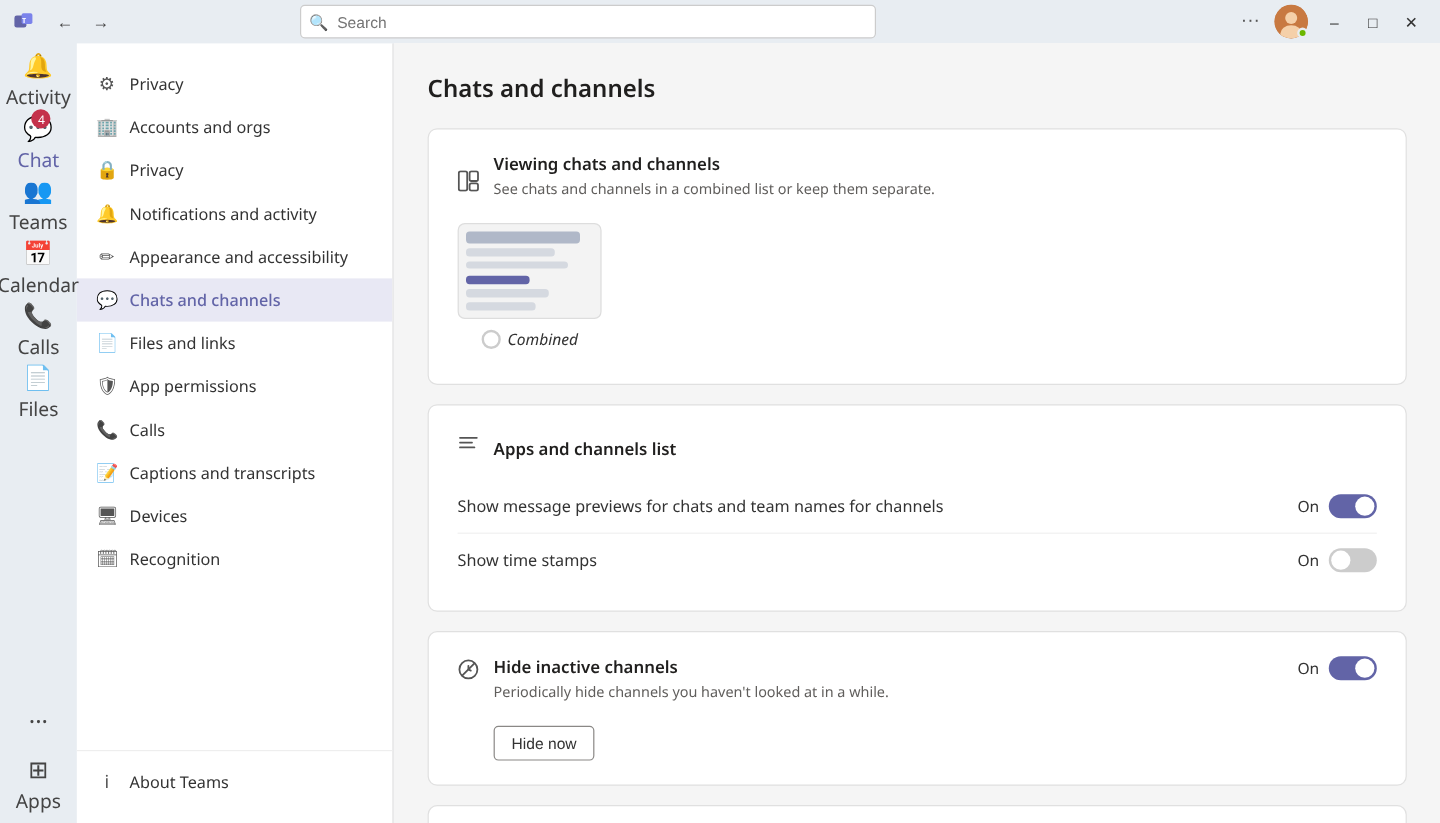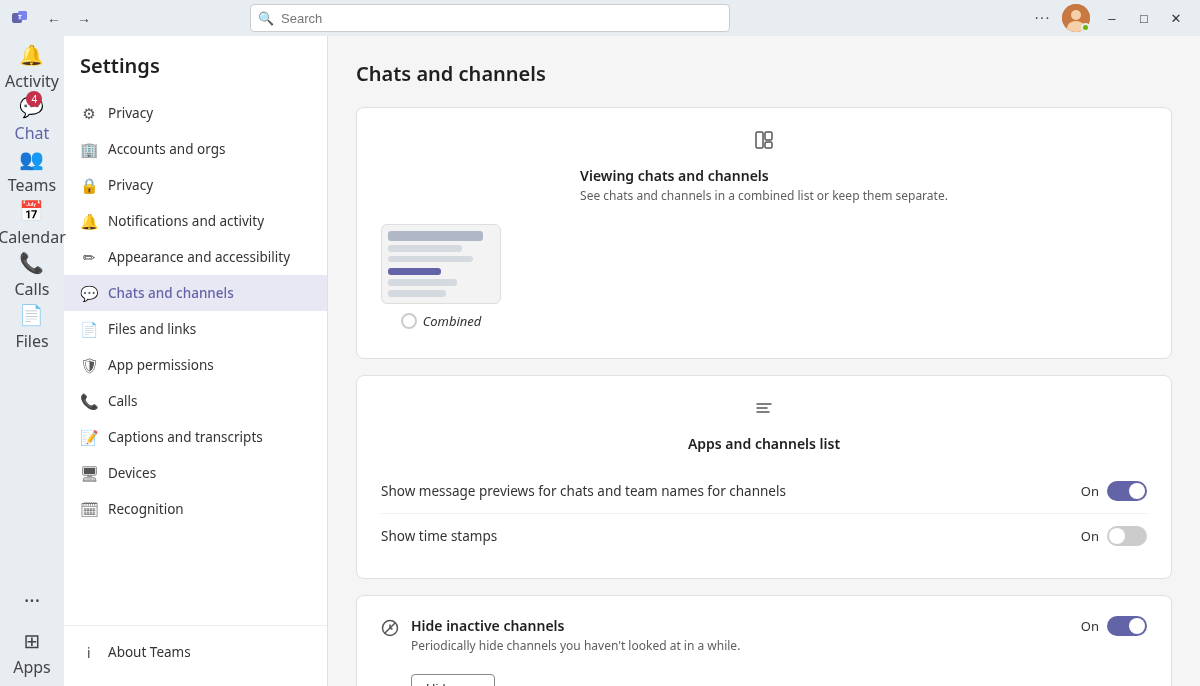--- a/index.html
+++ b/index.html
@@ -50,21 +50,21 @@
     .nav-item.active { background: #e8e8f4; color: #6264a7; font-weight: 500; }
     .nav-item .nav-icon { font-size: 15px; color: #555; width: 18px; text-align: center; flex-shrink: 0; }
     .nav-item.active .nav-icon { color: #6264a7; }
     .nav-bottom { margin-top: auto; border-top: 1px solid #eee; padding-top: 8px; }
 
     
     .main-content { flex: 1; background: #f5f5f5; overflow-y: auto; padding: 24px 28px; }
     .page-title { font-size: 20px; font-weight: 600; color: #201f1e; margin-bottom: 20px; }
 
     .settings-section { background: white; border-radius: 8px; border: 1px solid #e0e0e0; padding: 20px 24px; margin-bottom: 16px; }
-    .section-header { display: flex; align-items: center; gap: 12px; margin-bottom: 16px; flex-direction: column; }
+    .section-header { display: flex; align-items: flex-end; gap: 12px; margin-bottom: 16px; }
     .section-icon { font-size: 18px; color: #555; margin-top: 2px; flex-shrink: 0; }
     .section-title { font-size: 14px; font-weight: 600; color: #201f1e; }
     .section-subtitle { font-size: 12px; color: #605e5c; margin-top: 2px; }
     .view-option { display: flex; flex-direction: column; align-items: center; gap: 8px; cursor: pointer; }
     .view-preview { width: 120px; height: 80px; border-radius: 6px; border: 1px solid #ddd; background: #f3f3f3; overflow: hidden; position: relative; }
     .view-option-label { display: flex; align-items: center; gap: 6px; font-size: 13px; color: #333; }
     .radio-btn { width: 16px; height: 16px; border-radius: 50%; border: 2px solid #ccc; display: inline-block; }
     .radio-btn.selected { border-color: #6264a7; background: #6264a7; box-shadow: inset 0 0 0 3px white; }
 
     
@@ -161,21 +161,20 @@
         <div class="rail-icon">···</div>
       </div>
       <div class="rail-item">
         <div class="rail-icon">⊞</div>
         <div class="rail-label">Apps</div>
       </div>
     </div>
   </div>
 
   <div class="settings-nav">
-    <div class="settings-title">Settings</div>
     <div class="nav-item">
       <span class="nav-icon">⚙</span>
       <span>Privacy</span>
     </div>
     <div class="nav-item">
       <span class="nav-icon">🏢</span>
       <span>Accounts and orgs</span>
     </div>
     <div class="nav-item">
       <span class="nav-icon">🔒</span>

